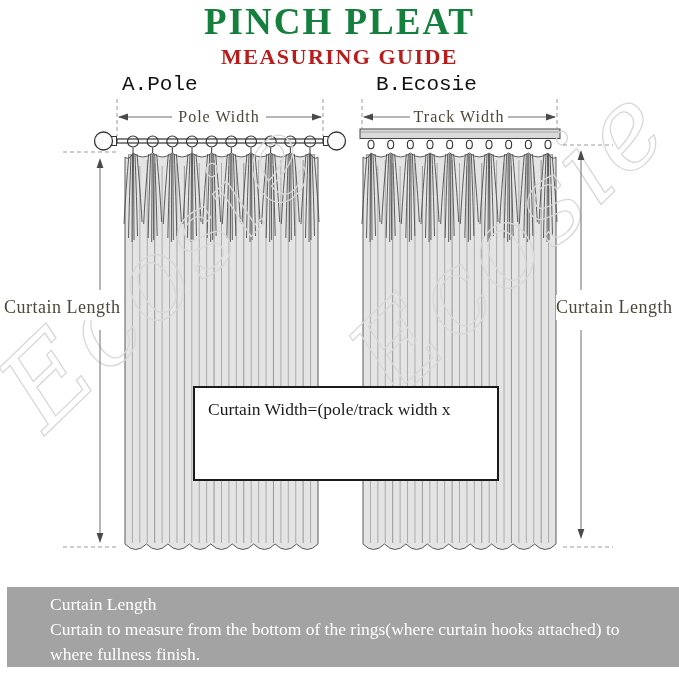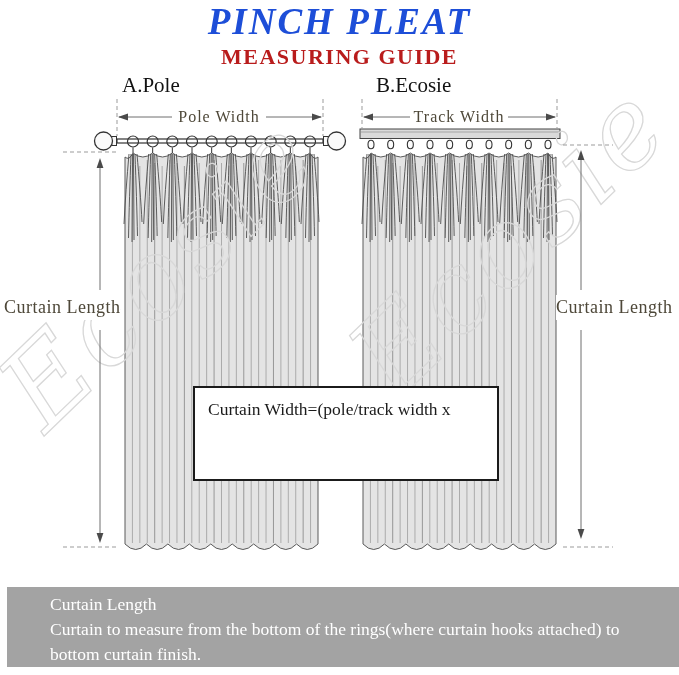--- a/index.html
+++ b/index.html
@@ -1,21 +1,21 @@
 <!DOCTYPE html>
 <html><head>
 <meta charset="utf-8">
 <style>
   html,body{margin:0;padding:0;background:#fff;}
   .page{position:relative;width:679px;height:675px;background:#ffffff;overflow:hidden;
         font-family:"Liberation Serif","DejaVu Serif",serif;}
   .hdr{position:absolute;top:0;left:0;width:100%;text-align:center;}
-  .title{font-size:37px;font-weight:bold;letter-spacing:2px;color:#1d4ed8;line-height:42px;margin-top:1px;font-style:italic;}
+  .title{font-size:37px;font-weight:bold;letter-spacing:2px;color:#15803d;line-height:42px;margin-top:1px;}
   .subtitle{font-size:22px;font-weight:bold;letter-spacing:1.5px;color:#b91c1c;line-height:24px;margin-top:2px;}
-  .seclabel{position:absolute;font-size:21px;color:#121212;}
+  .seclabel{position:absolute;font-size:21px;color:#121212;font-family:Liberation Mono, monospace;}
   #labelA{left:122px;top:73px;}
   #labelB{left:376px;top:73px;}
   svg.diag{position:absolute;left:0;top:0;}
   .dimtext{font-family:"Liberation Serif",serif;font-size:16px;fill:#4e4839;letter-spacing:1px;}
   .wm{font-family:"DejaVu Serif",serif;font-style:italic;font-size:110px;fill:none;
       stroke:#d8d8d8;stroke-width:1.3;letter-spacing:4px;}
   .cl{position:absolute;font-size:18px;color:#4e4839;letter-spacing:0.5px;background:#fff;padding:2px 0;}
   #clLeft{left:4px;top:295px;}
   #clRight{left:556px;top:295px;}
   .formula-box{position:absolute;left:193px;top:386px;width:289px;height:85px;background:#ffffff;
@@ -285,16 +285,16 @@
   <div class="cl" id="clLeft">Curtain Length</div>
   <div class="cl" id="clRight">Curtain Length</div>
 
   <div class="formula-box">
     <div>Curtain Width=(pole/track width x</div>
   </div>
 
   <div class="footer">
     <div>Curtain Length</div>
     <div>Curtain to measure from the bottom of the rings(where curtain hooks attached) to</div>
-    <div>bottom curtain finish.</div>
+    <div>where fullness finish.</div>
   </div>
 
 </div>
 
 </body></html>

